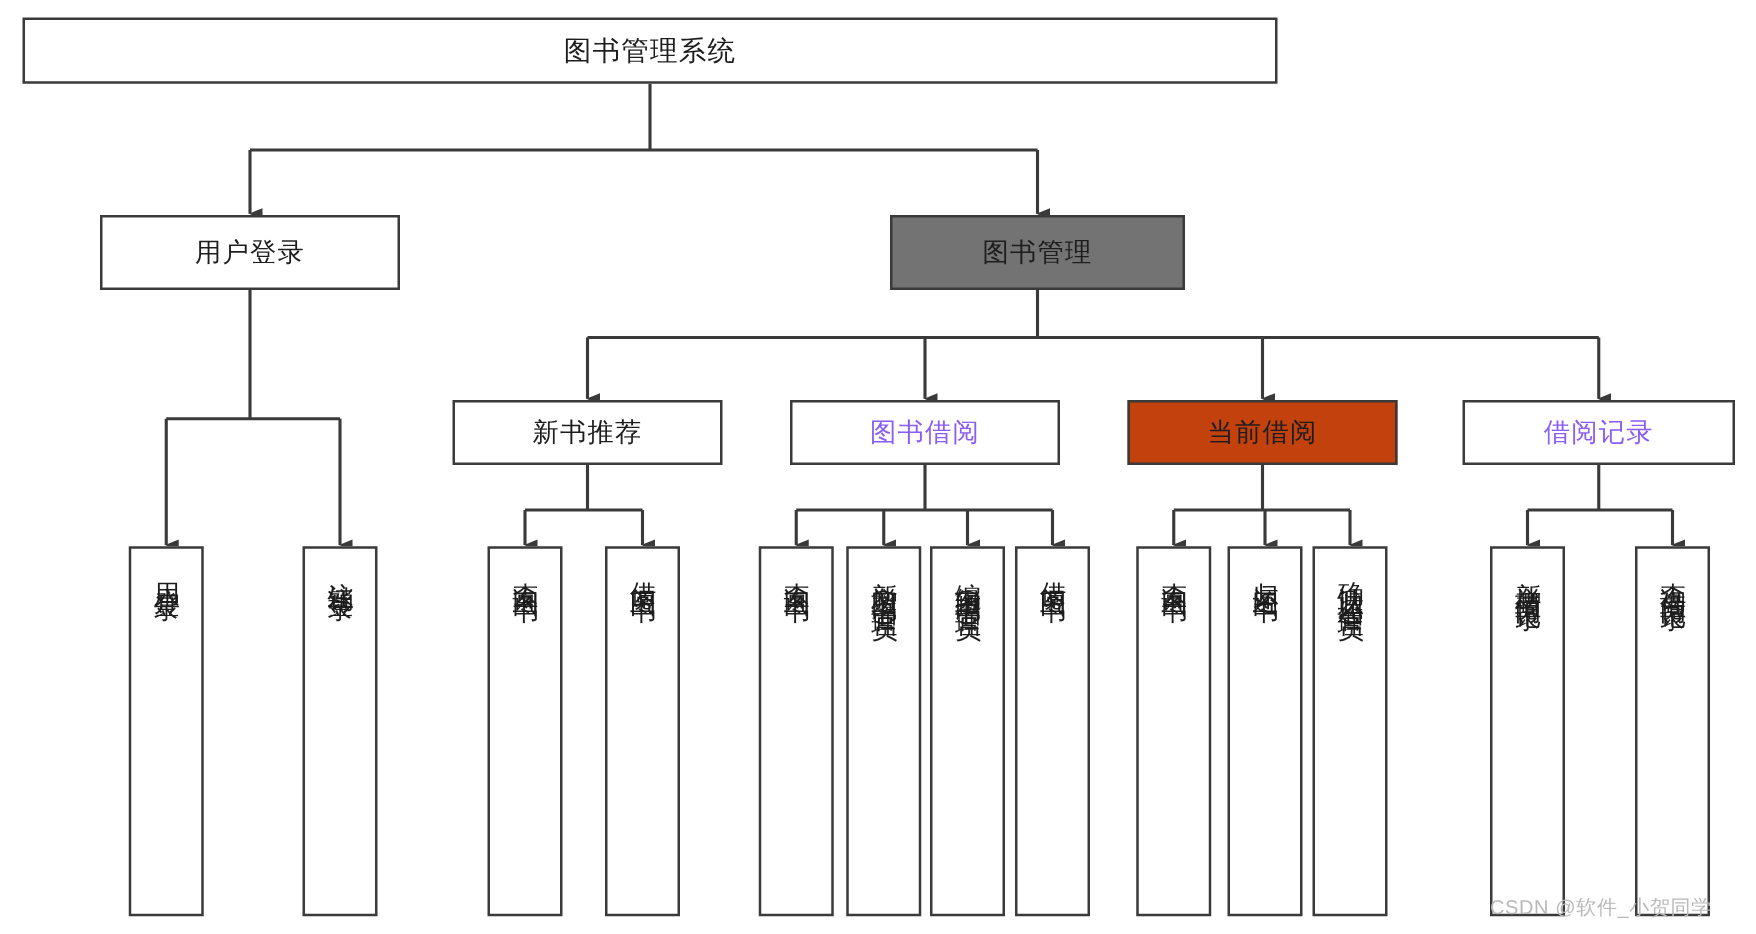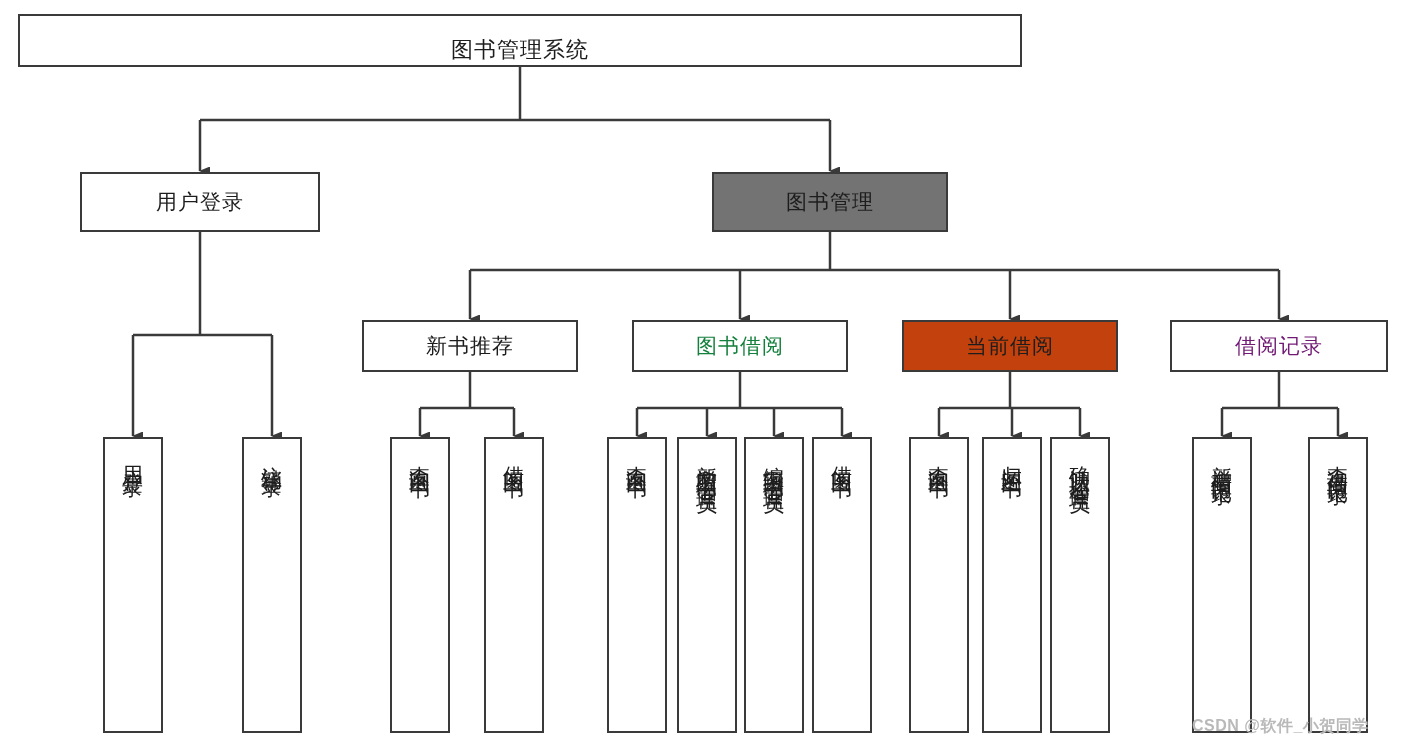--- a/index.html
+++ b/index.html
@@ -54,21 +54,20 @@
   }
   .node.root {
     font-size: 22px;
   }
   .watermark {
     position: absolute;
     font-size: 16px;
     color: #b9b9b9;
     white-space: nowrap;
     letter-spacing: 0.5px;
-    font-weight: bold;
   }
 </style>
 </head>
 <body>
 
 <div id="canvas">
   <svg class="wires" viewBox="0 0 1405 747">
     <defs>
       <marker id="arrowhead" markerWidth="9" markerHeight="11" refX="4.5" refY="10" orient="auto" markerUnits="userSpaceOnUse">
         <polygon points="0,0 9,0 4.5,11" fill="#3a3a3a"></polygon>
@@ -104,39 +103,39 @@
         <line x1="939" y1="408" x2="939" y2="436" stroke="#3a3a3a" stroke-width="2.5" marker-end="url(#arrowhead)"></line>
         <line x1="1012" y1="408" x2="1012" y2="436" stroke="#3a3a3a" stroke-width="2.5" marker-end="url(#arrowhead)"></line>
         <line x1="1080" y1="408" x2="1080" y2="436" stroke="#3a3a3a" stroke-width="2.5" marker-end="url(#arrowhead)"></line>
         <line x1="1279" y1="372" x2="1279" y2="408" stroke="#3a3a3a" stroke-width="2.5"></line>
         <line x1="1222" y1="408" x2="1338" y2="408" stroke="#3a3a3a" stroke-width="2.5"></line>
         <line x1="1222" y1="408" x2="1222" y2="436" stroke="#3a3a3a" stroke-width="2.5" marker-end="url(#arrowhead)"></line>
         <line x1="1338" y1="408" x2="1338" y2="436" stroke="#3a3a3a" stroke-width="2.5" marker-end="url(#arrowhead)"></line>
       </g>
   </svg>
   <div id="node-layer">
-      <div class="node horiz root" style="left: 18px; top: 14px; width: 1004px; height: 53px; border-color: rgb(58, 58, 58); background: rgb(255, 255, 255); color: rgb(29, 29, 29); align-items: flex-end;">
+      <div class="node horiz root" style="left: 18px; top: 14px; width: 1004px; height: 53px; border-color: rgb(58, 58, 58); background: rgb(255, 255, 255); color: rgb(29, 29, 29);">
         <span class="label">图书管理系统</span>
       </div>
       <div class="node horiz" style="left: 80px; top: 172px; width: 240px; height: 60px; border-color: rgb(58, 58, 58); background: rgb(255, 255, 255); color: rgb(29, 29, 29);">
         <span class="label">用户登录</span>
       </div>
       <div class="node horiz" style="left: 712px; top: 172px; width: 236px; height: 60px; border-color: rgb(58, 58, 58); background: #737373; color: rgb(29, 29, 29);">
         <span class="label">图书管理</span>
       </div>
       <div class="node horiz" style="left: 362px; top: 320px; width: 216px; height: 52px; border-color: rgb(58, 58, 58); background: rgb(255, 255, 255); color: rgb(29, 29, 29);">
         <span class="label">新书推荐</span>
       </div>
-      <div class="node horiz" style="left: 632px; top: 320px; width: 216px; height: 52px; border-color: rgb(58, 58, 58); background: rgb(255, 255, 255); color: #15803d;">
+      <div class="node horiz" style="left: 632px; top: 320px; width: 216px; height: 52px; border-color: rgb(58, 58, 58); background: rgb(255, 255, 255); color: #8b5cf6;">
         <span class="label">图书借阅</span>
       </div>
       <div class="node horiz" style="left: 902px; top: 320px; width: 216px; height: 52px; border-color: rgb(58, 58, 58); background: #c2410c; color: rgb(29, 29, 29);">
         <span class="label">当前借阅</span>
       </div>
-      <div class="node horiz" style="left: 1170px; top: 320px; width: 218px; height: 52px; border-color: rgb(58, 58, 58); background: rgb(255, 255, 255); color: #701a75; align-items: center;">
+      <div class="node horiz" style="left: 1170px; top: 320px; width: 218px; height: 52px; border-color: rgb(58, 58, 58); background: rgb(255, 255, 255); color: #8b5cf6; align-items: center;">
         <span class="label">借阅记录</span>
       </div>
       <div class="node vert" style="left: 103px; top: 437px; width: 60px; height: 296px; border-color: rgb(58, 58, 58); background: rgb(255, 255, 255); color: rgb(29, 29, 29);">
         <span class="label">用户登录</span>
       </div>
       <div class="node vert" style="left: 242px; top: 437px; width: 60px; height: 296px; border-color: rgb(58, 58, 58); background: rgb(255, 255, 255); color: rgb(29, 29, 29);">
         <span class="label">注销登录</span>
       </div>
       <div class="node vert" style="left: 390px; top: 437px; width: 60px; height: 296px; border-color: rgb(58, 58, 58); background: rgb(255, 255, 255); color: rgb(29, 29, 29);">
         <span class="label">查询图书</span>

